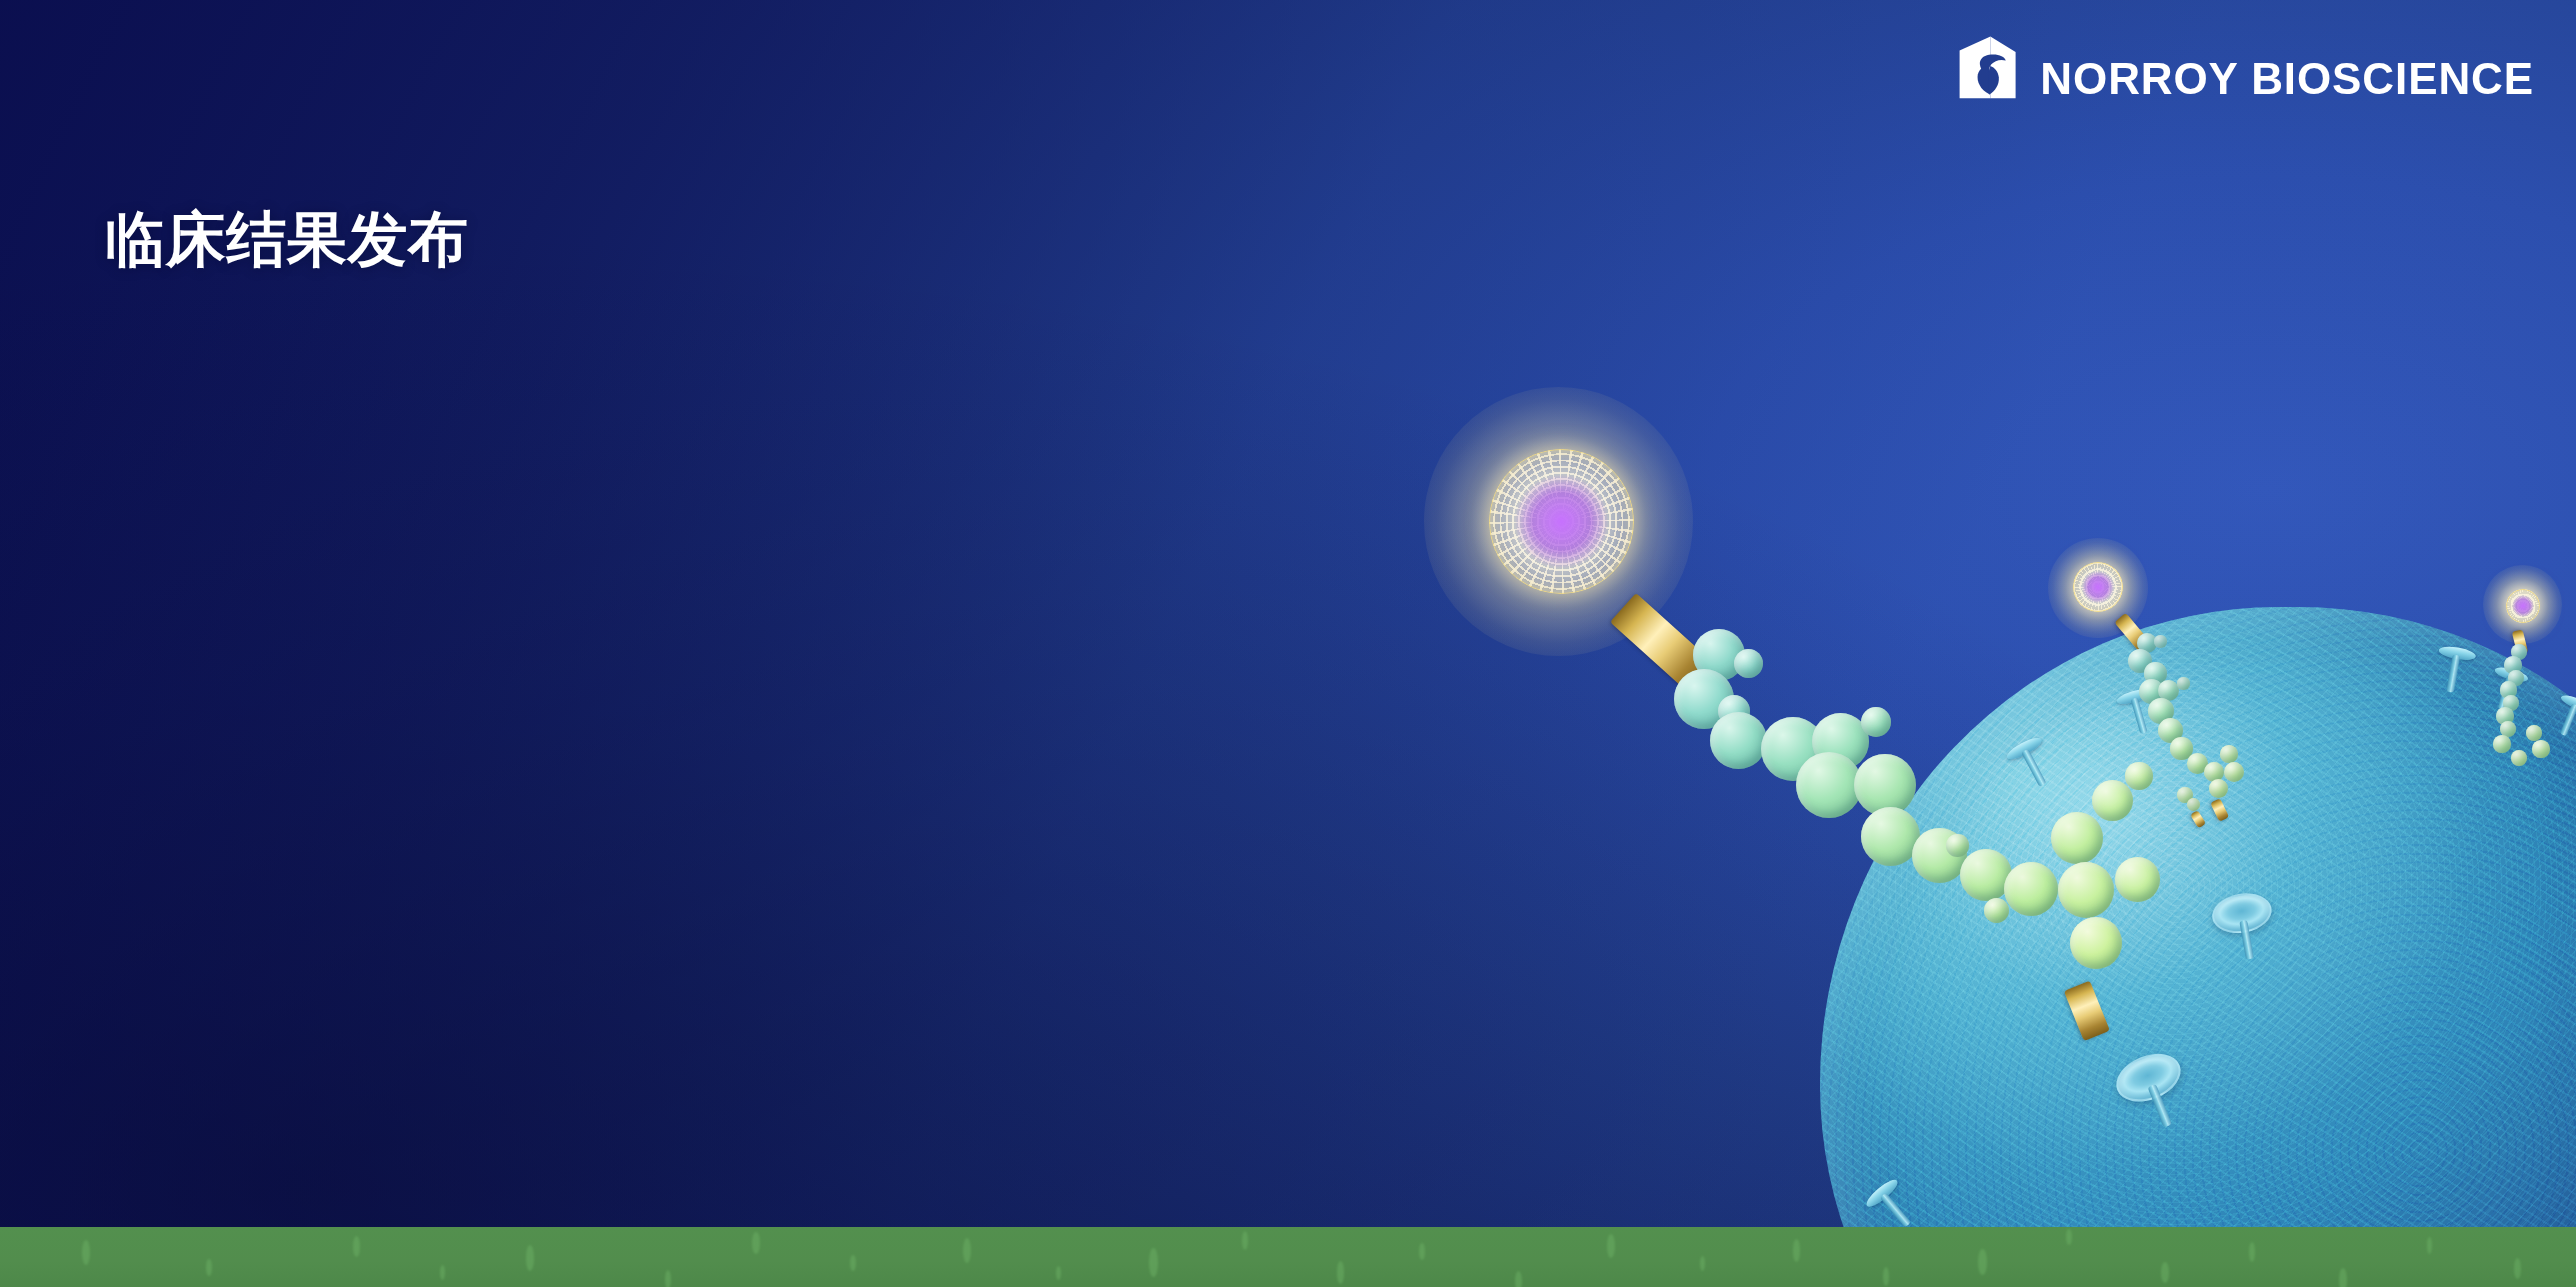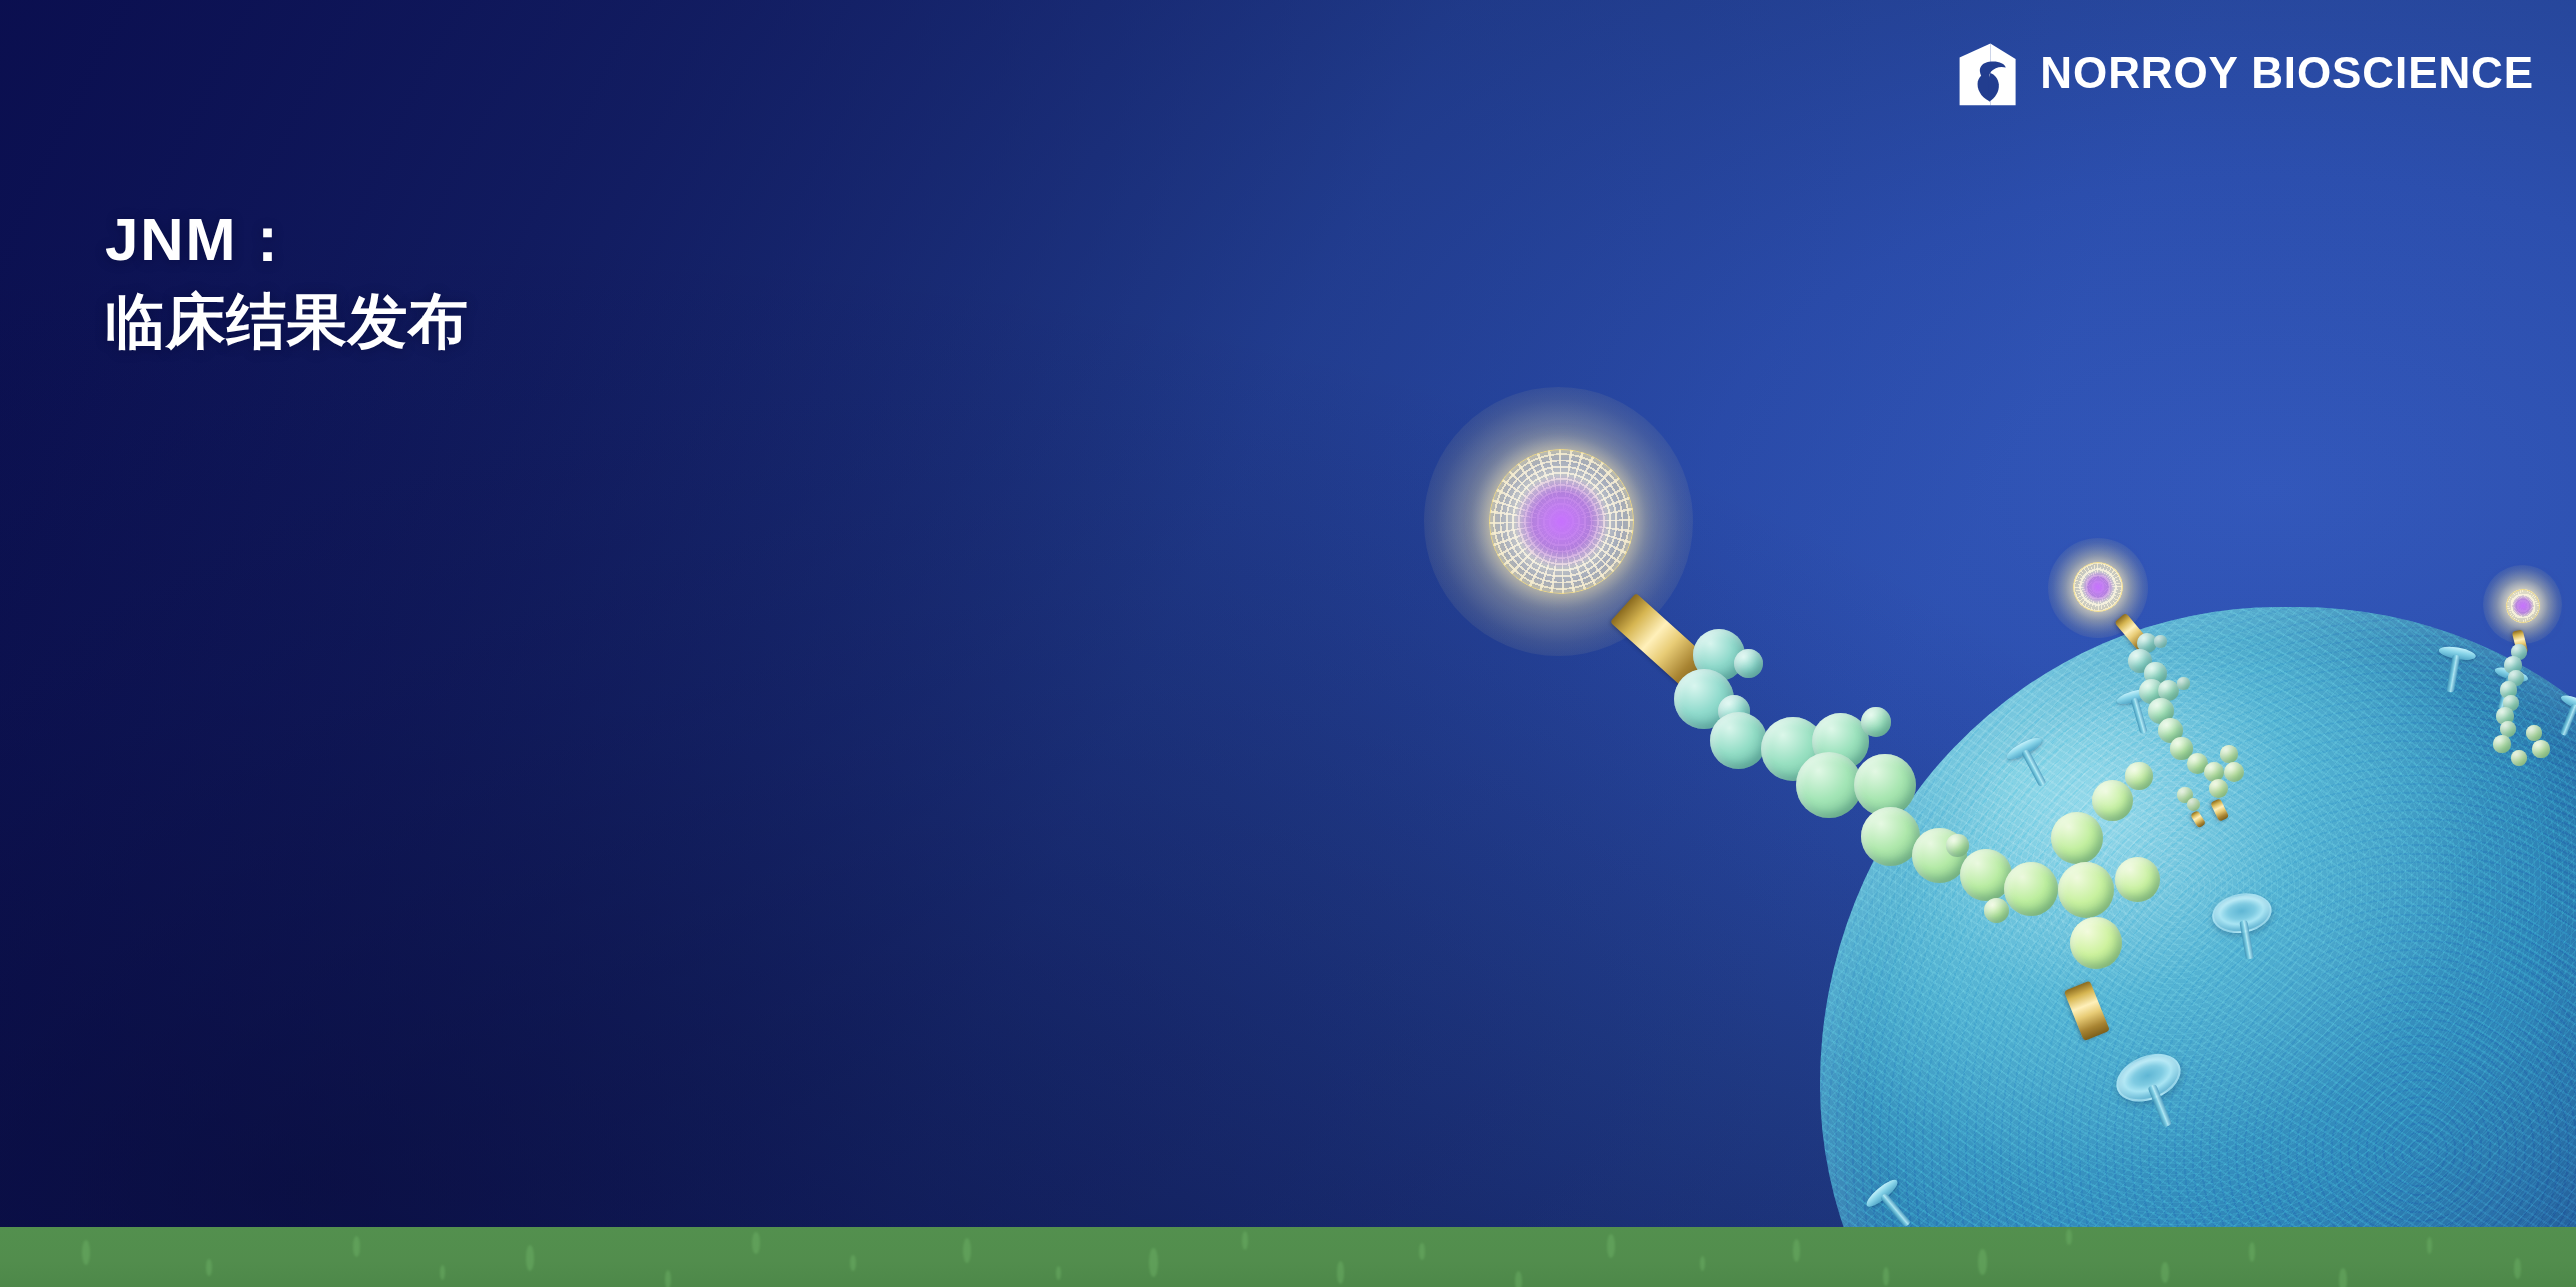--- a/index.html
+++ b/index.html
@@ -47,24 +47,24 @@
     inset: 0;
     background: radial-gradient(130% 120% at 12% 92%,
       rgba(6,8,48,0.55) 0%,
       rgba(8,10,56,0.25) 32%,
       rgba(10,14,64,0.0) 62%);
   }
 
   
   .logo {
     position: absolute;
-    top: 38px;
+    top: 31px;
     right: 42px;
     display: flex;
-    align-items: center;
+    align-items: flex-end;
     gap: 16px;
     height: 70px;
   }
   .logo-mark { width: 70px; height: 70px; display: block; }
   .logo-word {
     color: #ffffff;
     font-size: 44px;
     font-weight: 700;
     letter-spacing: 0.9px;
     line-height: 1;
@@ -392,21 +392,20 @@
     </div>
   </div>
 
   <div class="mol" style="left:2173px; top:784px; width:44px; height:50px;">
     <span class="atom" style="left:3.7px; top:2.5px; width:16px; height:16px; background:radial-gradient(circle at 34% 28%, #f0fade 0%, #c8f1a0 46%, #91ce76 100%);"></span>
     <span class="atom" style="left:13.7px; top:13.7px; width:13.7px; height:13.7px; background:radial-gradient(circle at 34% 28%, #f2fbdc 0%, #cdf29e 46%, #95d073 100%);"></span>
     <div class="linker" style="left:21px; top:24px; width:16px; height:8.7px; transform:rotate(58deg); transform-origin:0 50%;"></div>
   </div>
 
   <div class="headline">
-    <span class="line line-1">JNM：</span>
     <span class="line line-3">临床结果发布</span>
   </div>
 
   <div class="logo">
     <svg class="logo-mark" viewBox="0 0 100 100" aria-hidden="true">
 
       <path d="M52 8 L88 30 L88 96 L52 96 Z" fill="#ffffff"></path>
 
       <path d="M8 28 L52 8 L52 96 L8 96 Z" fill="#ffffff"></path>
 

